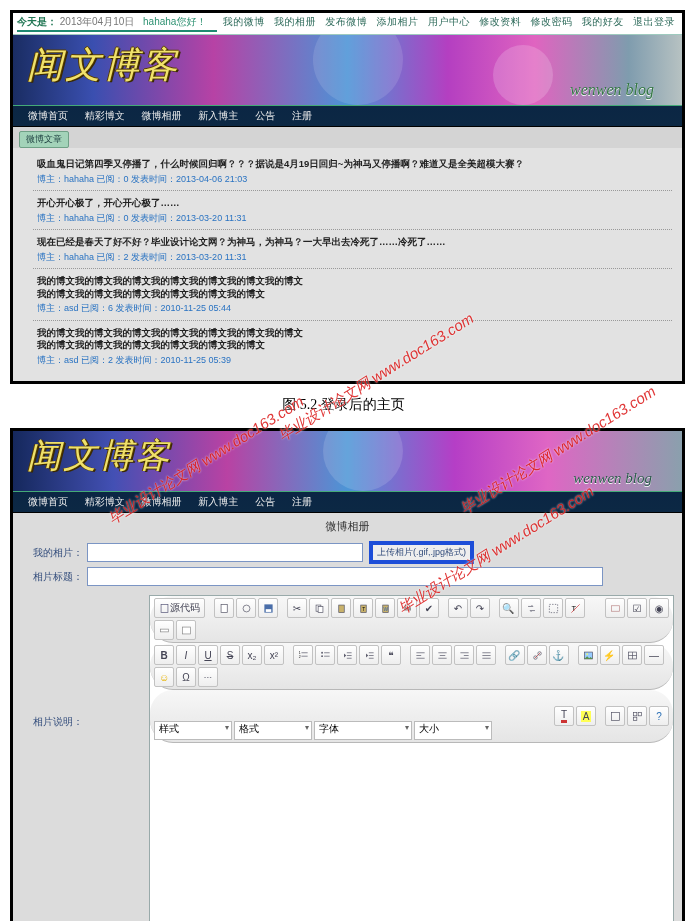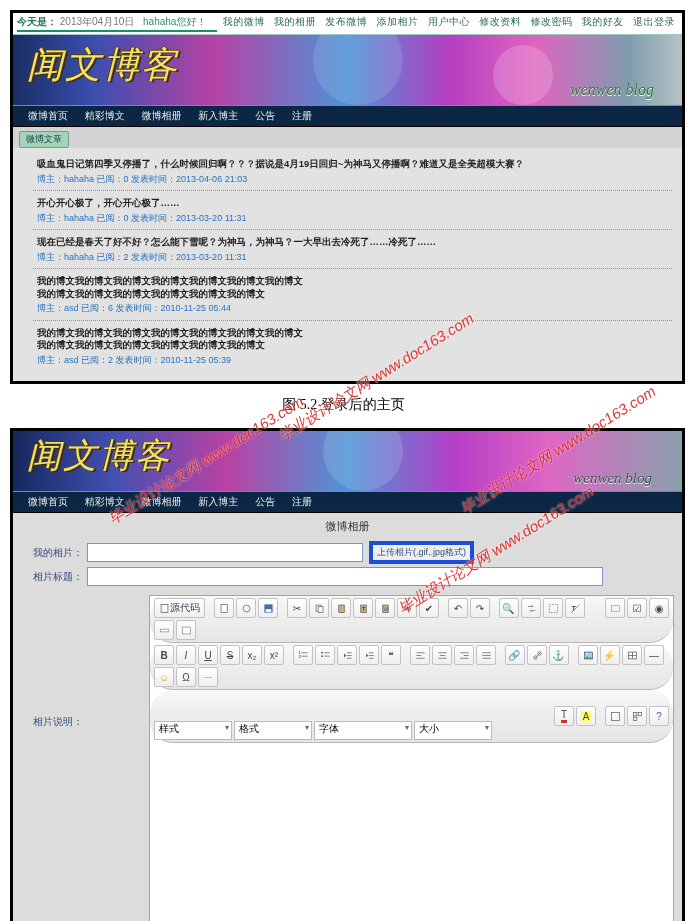--- a/index.html
+++ b/index.html
@@ -279,21 +279,21 @@
     <div class="post">
       <div class="title">开心开心极了，开心开心极了……</div>
       <div class="meta">
         <span>博主：</span><span>hahaha</span>
         <span>已阅：</span><span>0</span>
         <span>发表时间：</span><span>2013-03-20 11:31</span>
       </div>
     </div>
 
     <div class="post">
-      <div class="title">现在已经是春天了好不好？怎么能下雪呢？为神马，为神马？一大早出去冷死了……冷死了……</div>
+      <div class="title">现在已经是春天了好不好？毕业设计论文网？为神马，为神马？一大早出去冷死了……冷死了……</div>
       <div class="meta">
         <span>博主：</span><span>hahaha</span>
         <span>已阅：</span><span>2</span>
         <span>发表时间：</span><span>2013-03-20 11:31</span>
       </div>
     </div>
 
     <div class="post">
       <div class="title" style="white-space:pre-line">我的博文我的博文我的博文我的博文我的博文我的博文我的博文
 我的博文我的博文我的博文我的博文我的博文我的博文</div>

